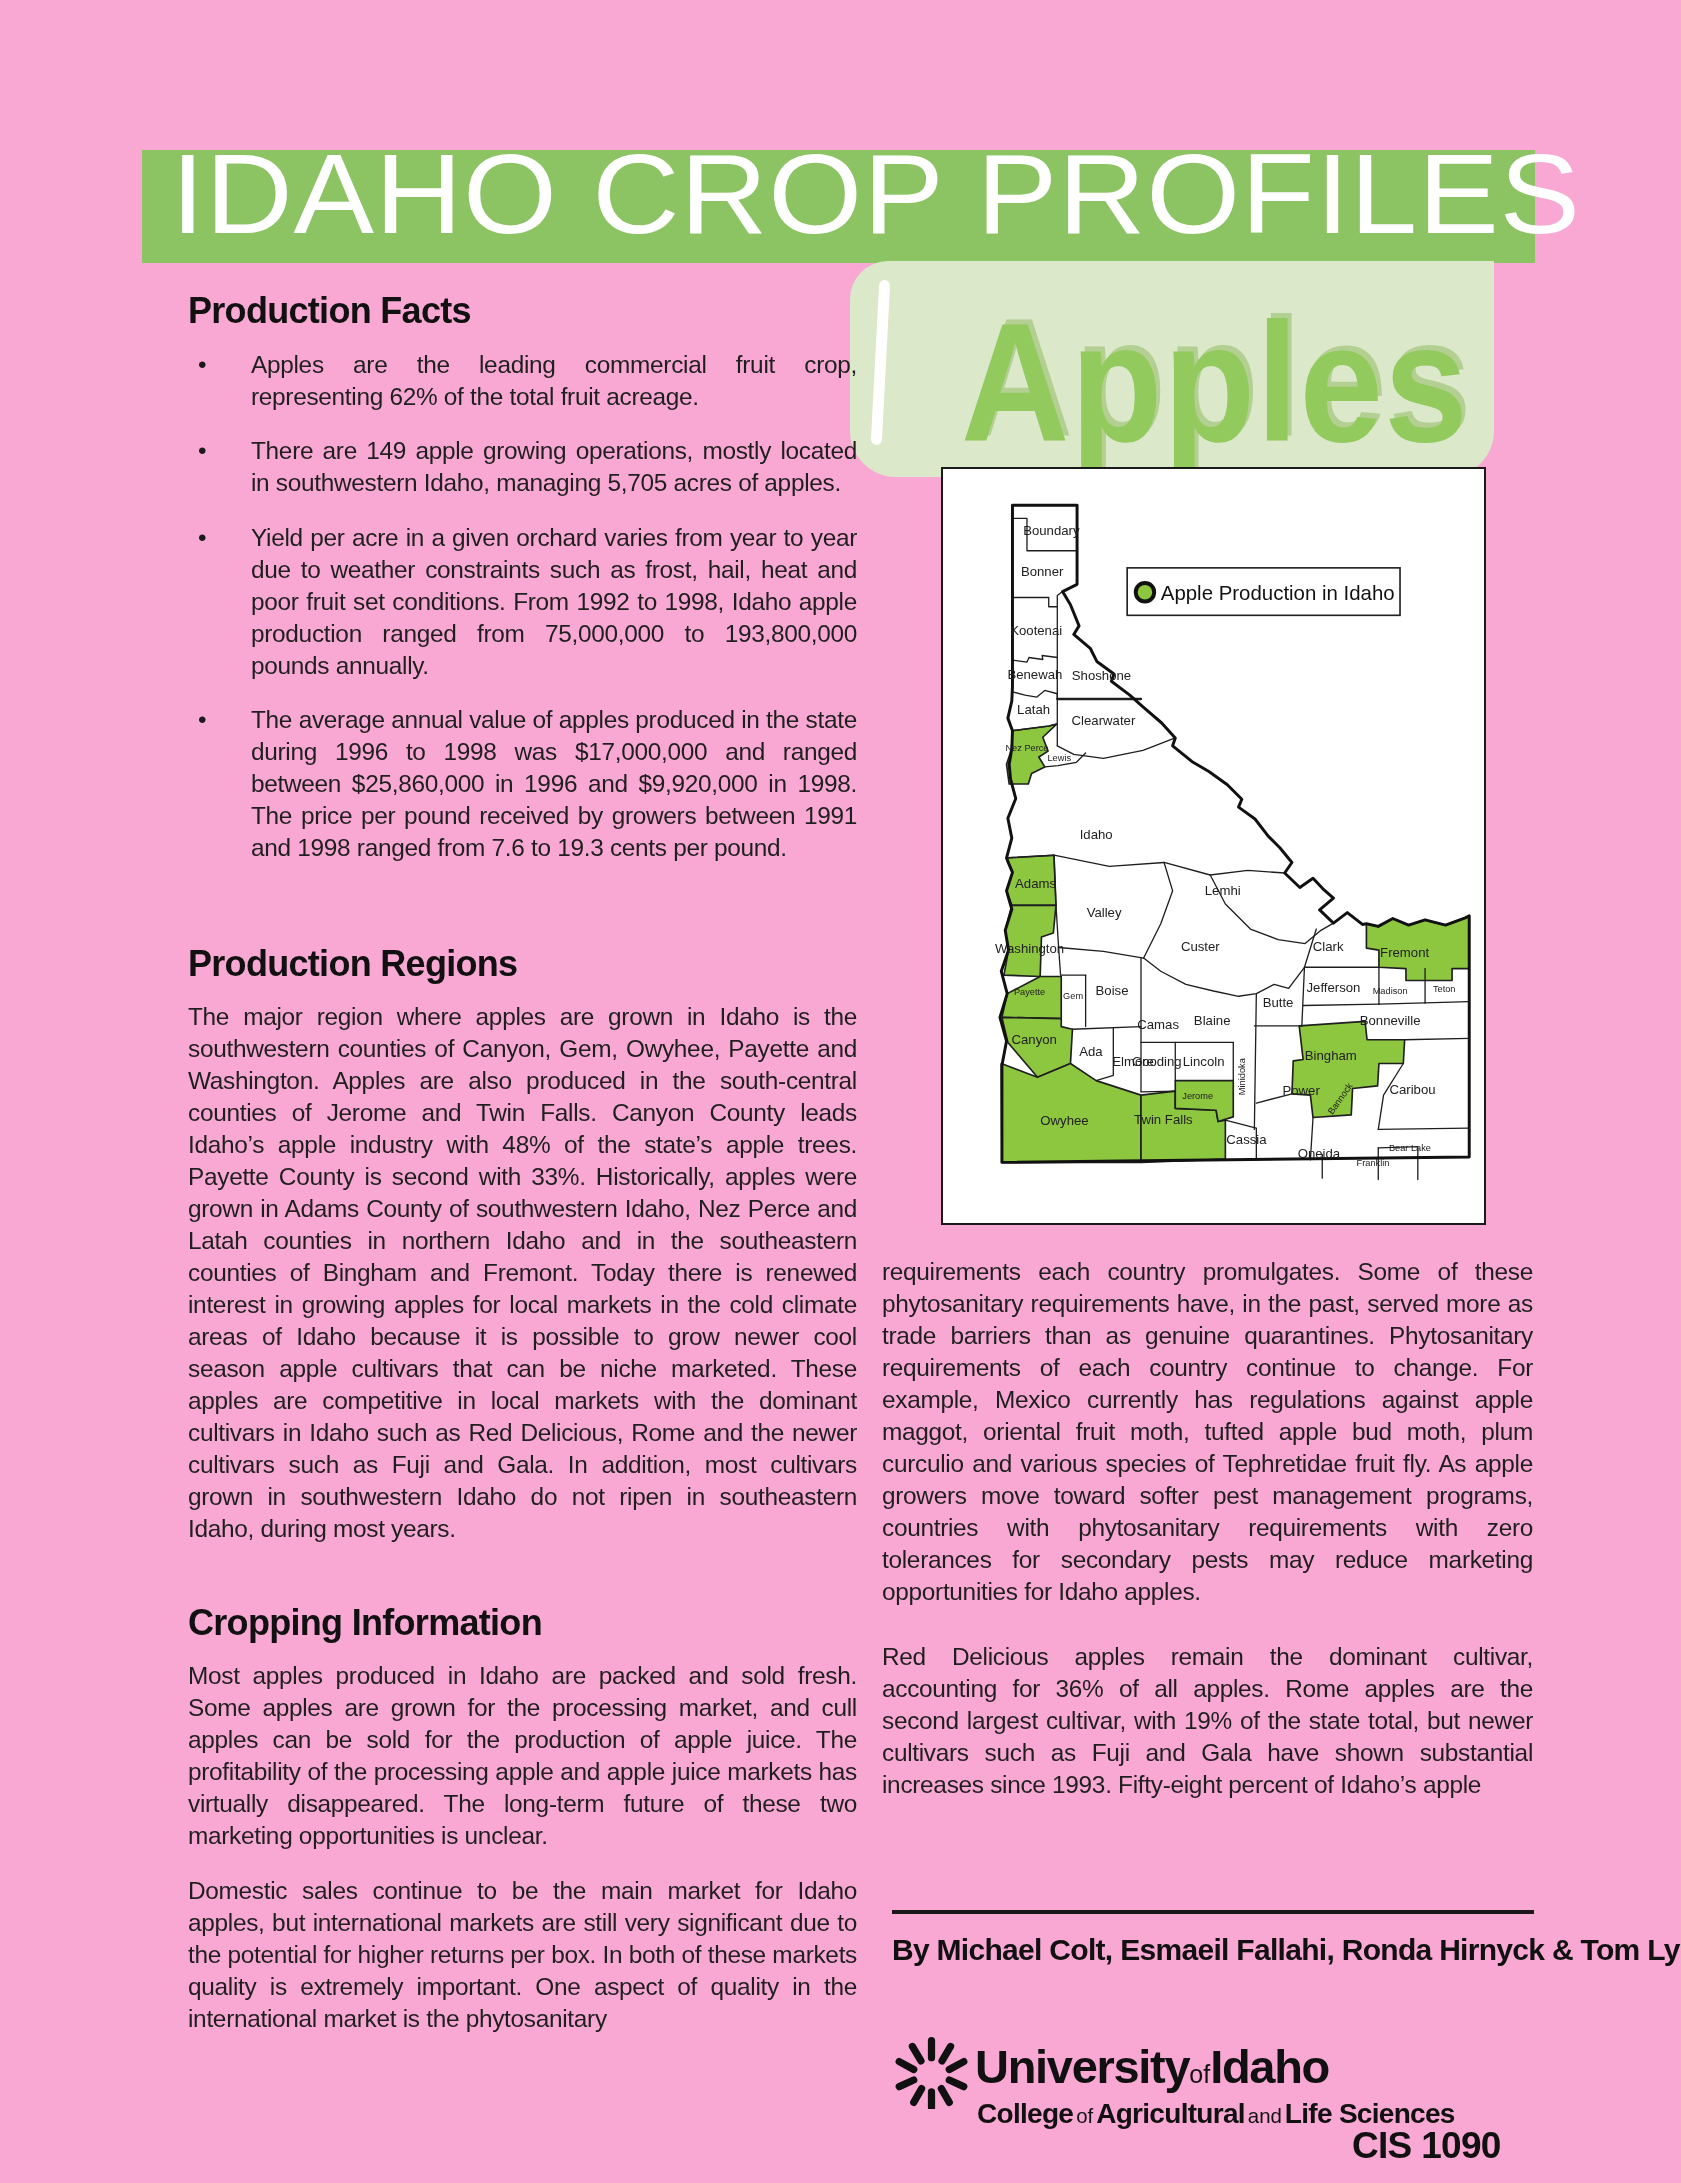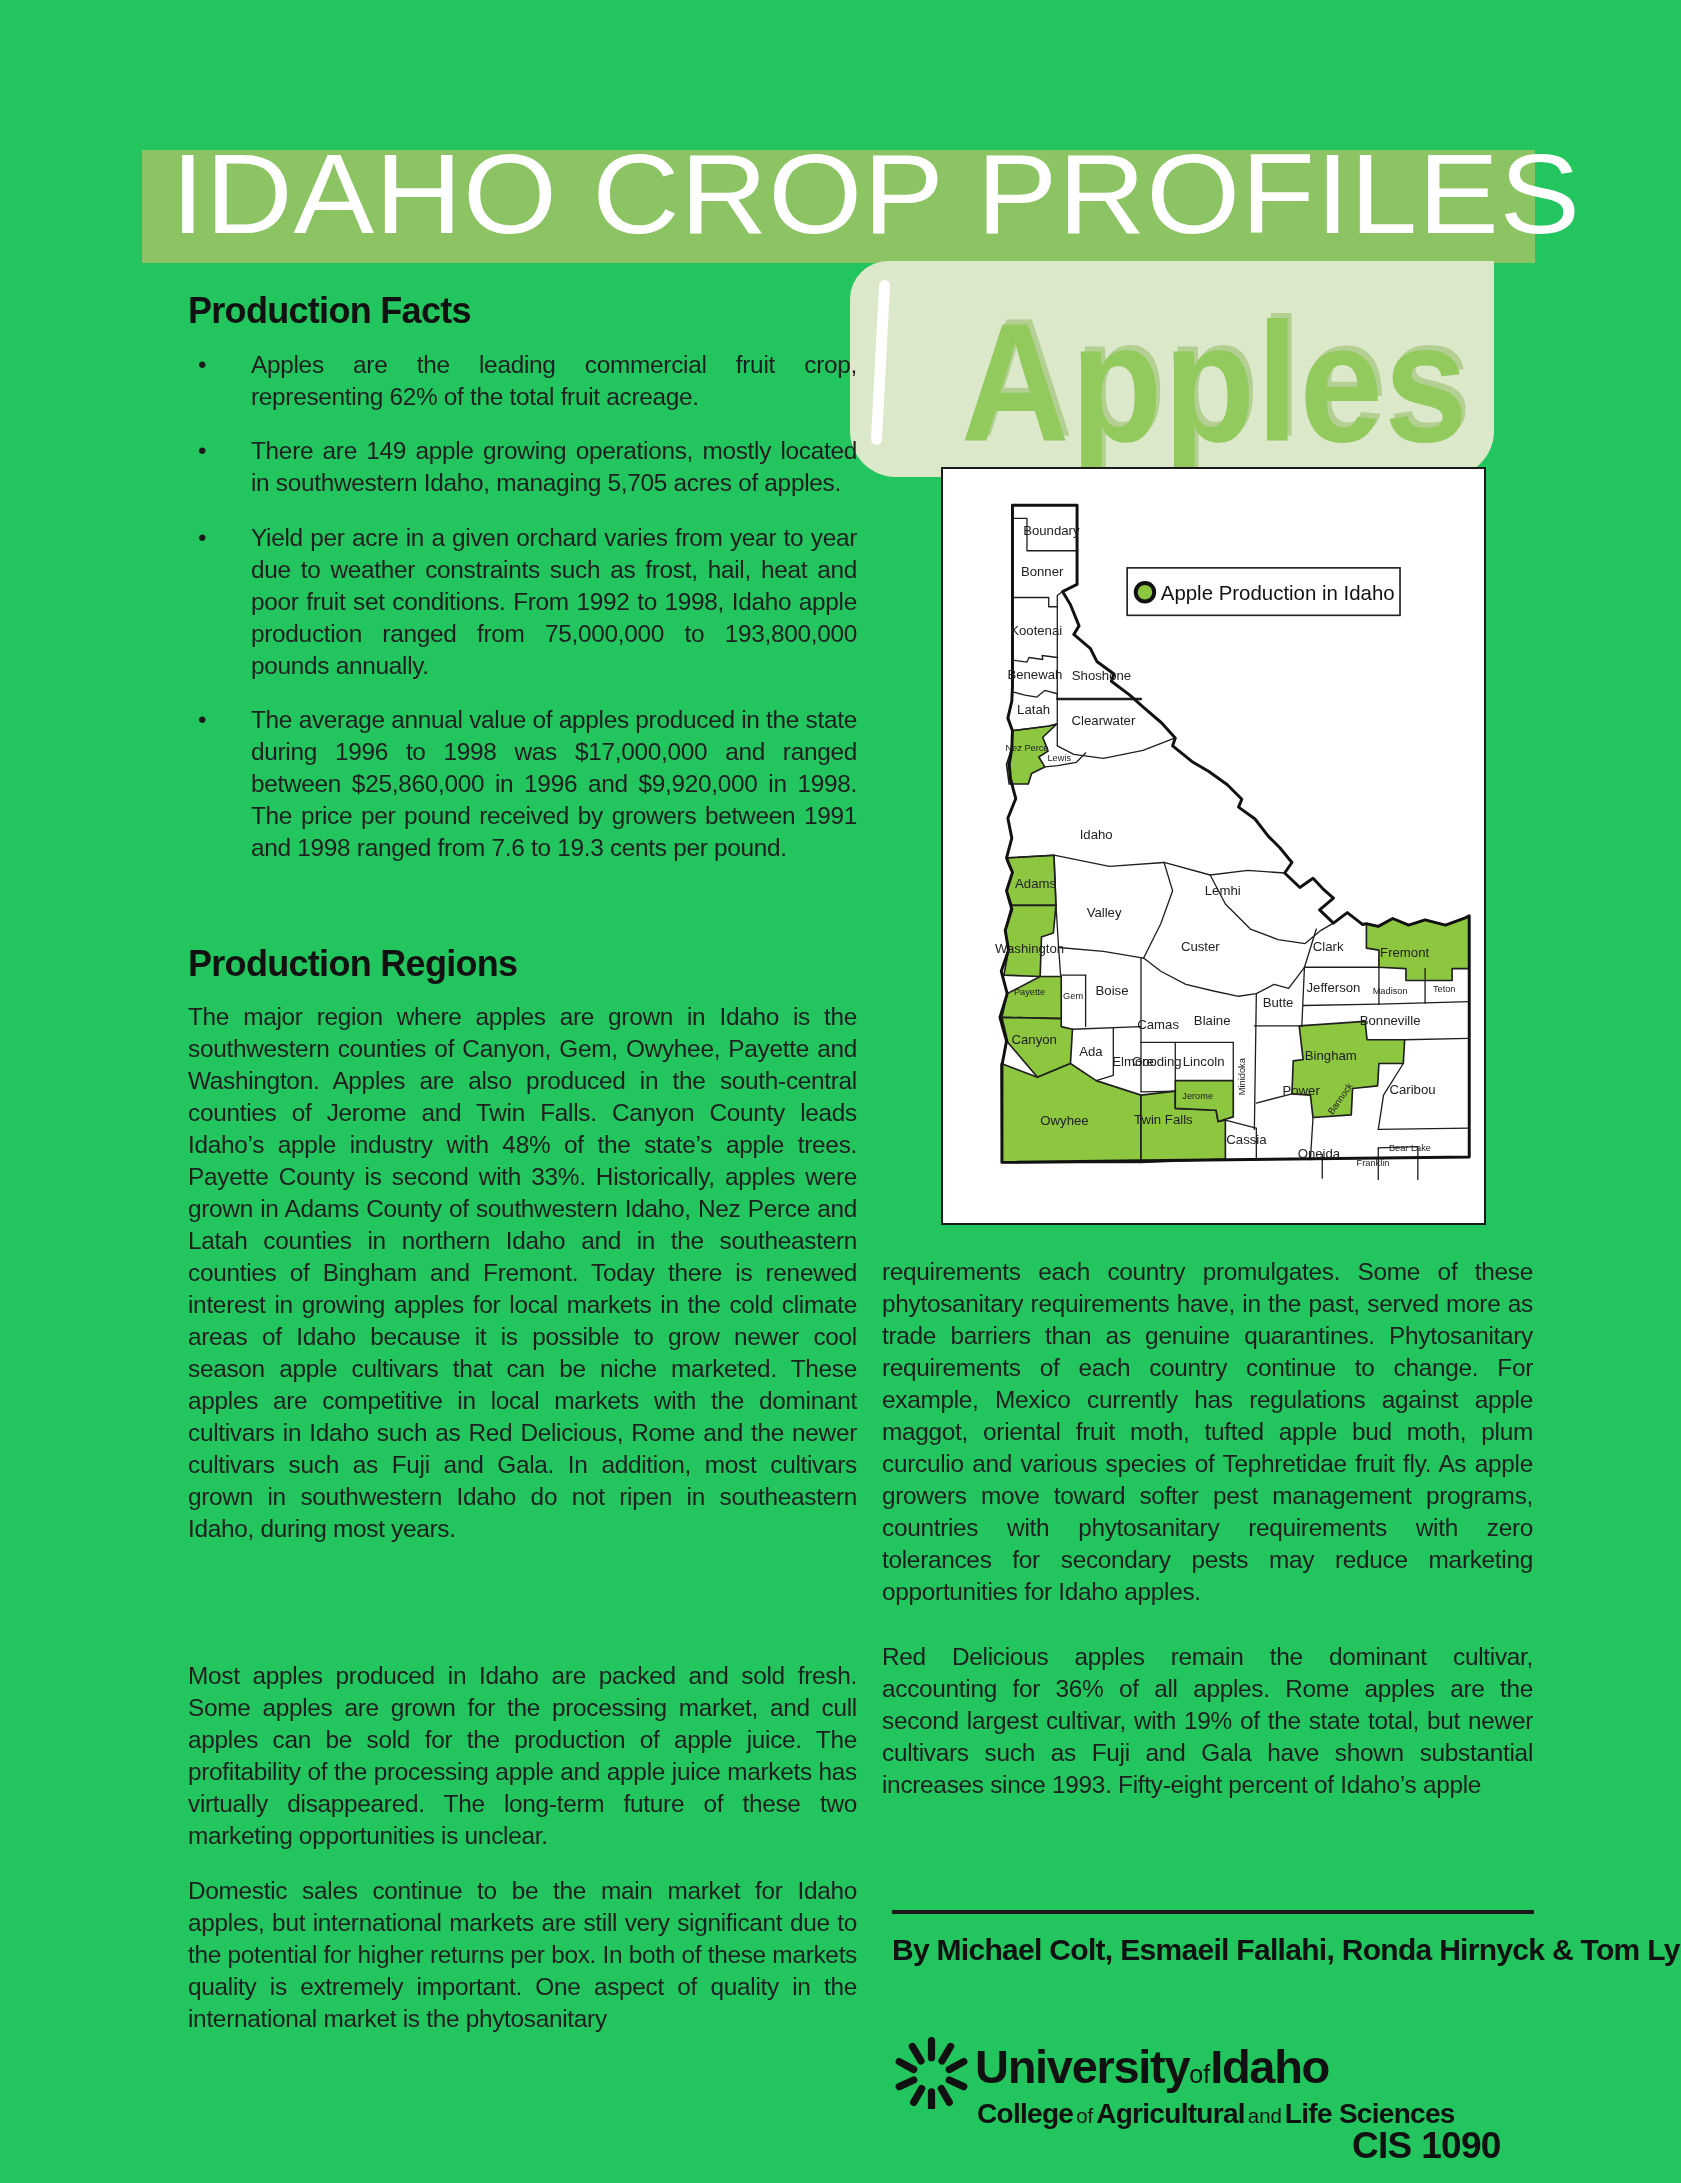--- a/index.html
+++ b/index.html
@@ -1,16 +1,16 @@
 <!DOCTYPE html>
 <html style="font-size:10.6px"><head>
 <meta charset="utf-8">
 <style>
   html,body{margin:0;padding:0;background:#ffffff;}
-  .page{position:relative;width:1681px;height:2183px;background:#22c55e;overflow:hidden;
+  .page{position:relative;width:1681px;height:2183px;background:#f9a8d4;overflow:hidden;
         font-family:"Liberation Sans", sans-serif;color:#1a1a1a;}
 
   
   .banner{position:absolute;left:142px;top:150px;width:1393px;height:113px;background:#8cc363;}
   .banner-title{position:absolute;left:29px;bottom:4px;font-size:99px;font-weight:400;color:#ffffff;
         white-space:nowrap;letter-spacing:0.7px;transform:scale(1.22,1.15);transform-origin:left bottom;}
   .apples-panel{position:absolute;left:850px;top:261px;width:644px;height:216px;background:#dbe8c9;
         border-radius:38px 0 46px 46px;}
   .apples-shine{position:absolute;left:25px;top:18.5px;width:11.2px;height:165px;background:#ffffff;
         border-radius:6.6px;transform:rotate(3deg);}
@@ -86,20 +86,21 @@
     </div>
     <div class="bullet">
       <span class="dot"></span>
       <span class="btxt">The average annual value of apples produced in the state during 1996 to 1998 was $17,000,000 and ranged between $25,860,000 in 1996 and $9,920,000 in 1998. The price per pound received by growers between 1991 and 1998 ranged from 7.6 to 19.3 cents per pound.</span>
     </div>
   </div>
 
   <div class="h2" style="left:188px;top:943px;">Production Regions</div>
   <div class="body-par" style="left:188px;top:1001px;width:669px;">The major region where apples are grown in Idaho is the southwestern counties of Canyon, Gem, Owyhee, Payette and Washington. Apples are also produced in the south-central counties of Jerome and Twin Falls. Canyon County leads Idaho’s apple industry with 48% of the state’s apple trees. Payette County is second with 33%. Historically, apples were grown in Adams County of southwestern Idaho, Nez Perce and Latah counties in northern Idaho and in the southeastern counties of Bingham and Fremont. Today there is renewed interest in growing apples for local markets in the cold climate areas of Idaho because it is possible to grow newer cool season apple cultivars that can be niche marketed. These apples are competitive in local markets with the dominant cultivars in Idaho such as Red Delicious, Rome and the newer cultivars such as Fuji and Gala. In addition, most cultivars grown in southwestern Idaho do not ripen in southeastern Idaho, during most years.</div>
 
+  <div class="h2" style="left:188px;top:1602px;">Cropping Information</div>
   <div class="body-par" style="left:188px;top:1660px;width:669px;">Most apples produced in Idaho are packed and sold fresh. Some apples are grown for the processing market, and cull apples can be sold for the production of apple juice. The profitability of the processing apple and apple juice markets has virtually disappeared. The long-term future of these two marketing opportunities is unclear.</div>
   <div class="body-par" style="left:188px;top:1875px;width:669px;">Domestic sales continue to be the main market for Idaho apples, but international markets are still very significant due to the potential for higher returns per box. In both of these markets quality is extremely important. One aspect of quality in the international market is the phytosanitary</div>
 
   <div class="body-par" style="left:882px;top:1256px;width:651px;">requirements each country promulgates. Some of these phytosanitary requirements have, in the past, served more as trade barriers than as genuine quarantines. Phytosanitary requirements of each country continue to change. For example, Mexico currently has regulations against apple maggot, oriental fruit moth, tufted apple bud moth, plum curculio and various species of Tephretidae fruit fly. As apple growers move toward softer pest management programs, countries with phytosanitary requirements with zero tolerances for secondary pests may reduce marketing opportunities for Idaho apples.</div>
   <div class="body-par" style="left:882px;top:1641px;width:651px;">Red Delicious apples remain the dominant cultivar, accounting for 36% of all apples.  Rome apples are the second largest cultivar, with 19% of the state total, but newer cultivars such as Fuji and Gala have shown substantial increases since 1993. Fifty-eight percent of Idaho’s apple</div>
 
   <div class="map-frame">
     <svg width="541" height="754" viewBox="0 0 820 1144">
 
       <path class="green-cty" d="M105,397 L160,390 L172,387 L151,407 L159,428 L145,437 L154,452 L134,462 L129,478 L100,478 L96,448 L104,424 Z"></path>

